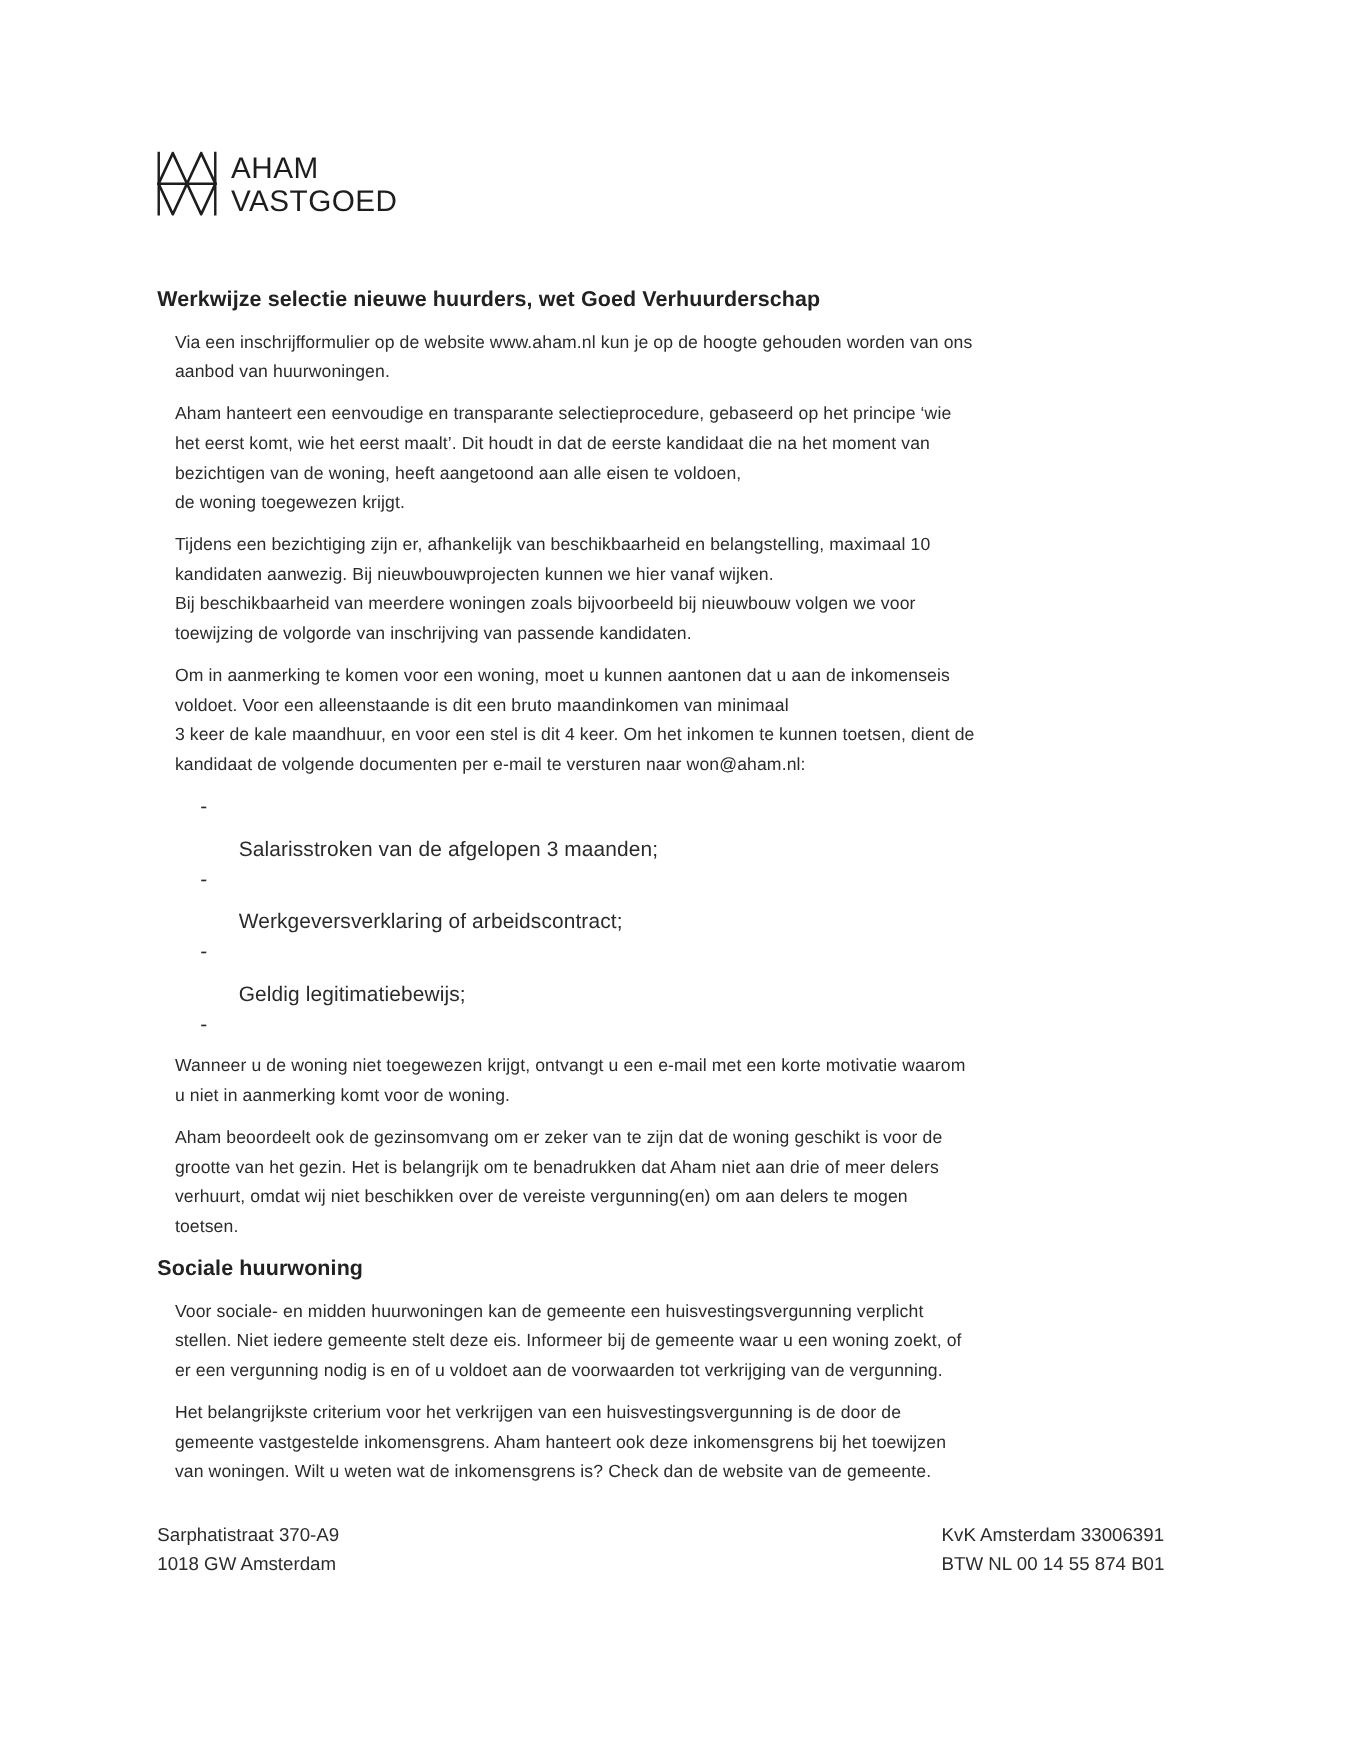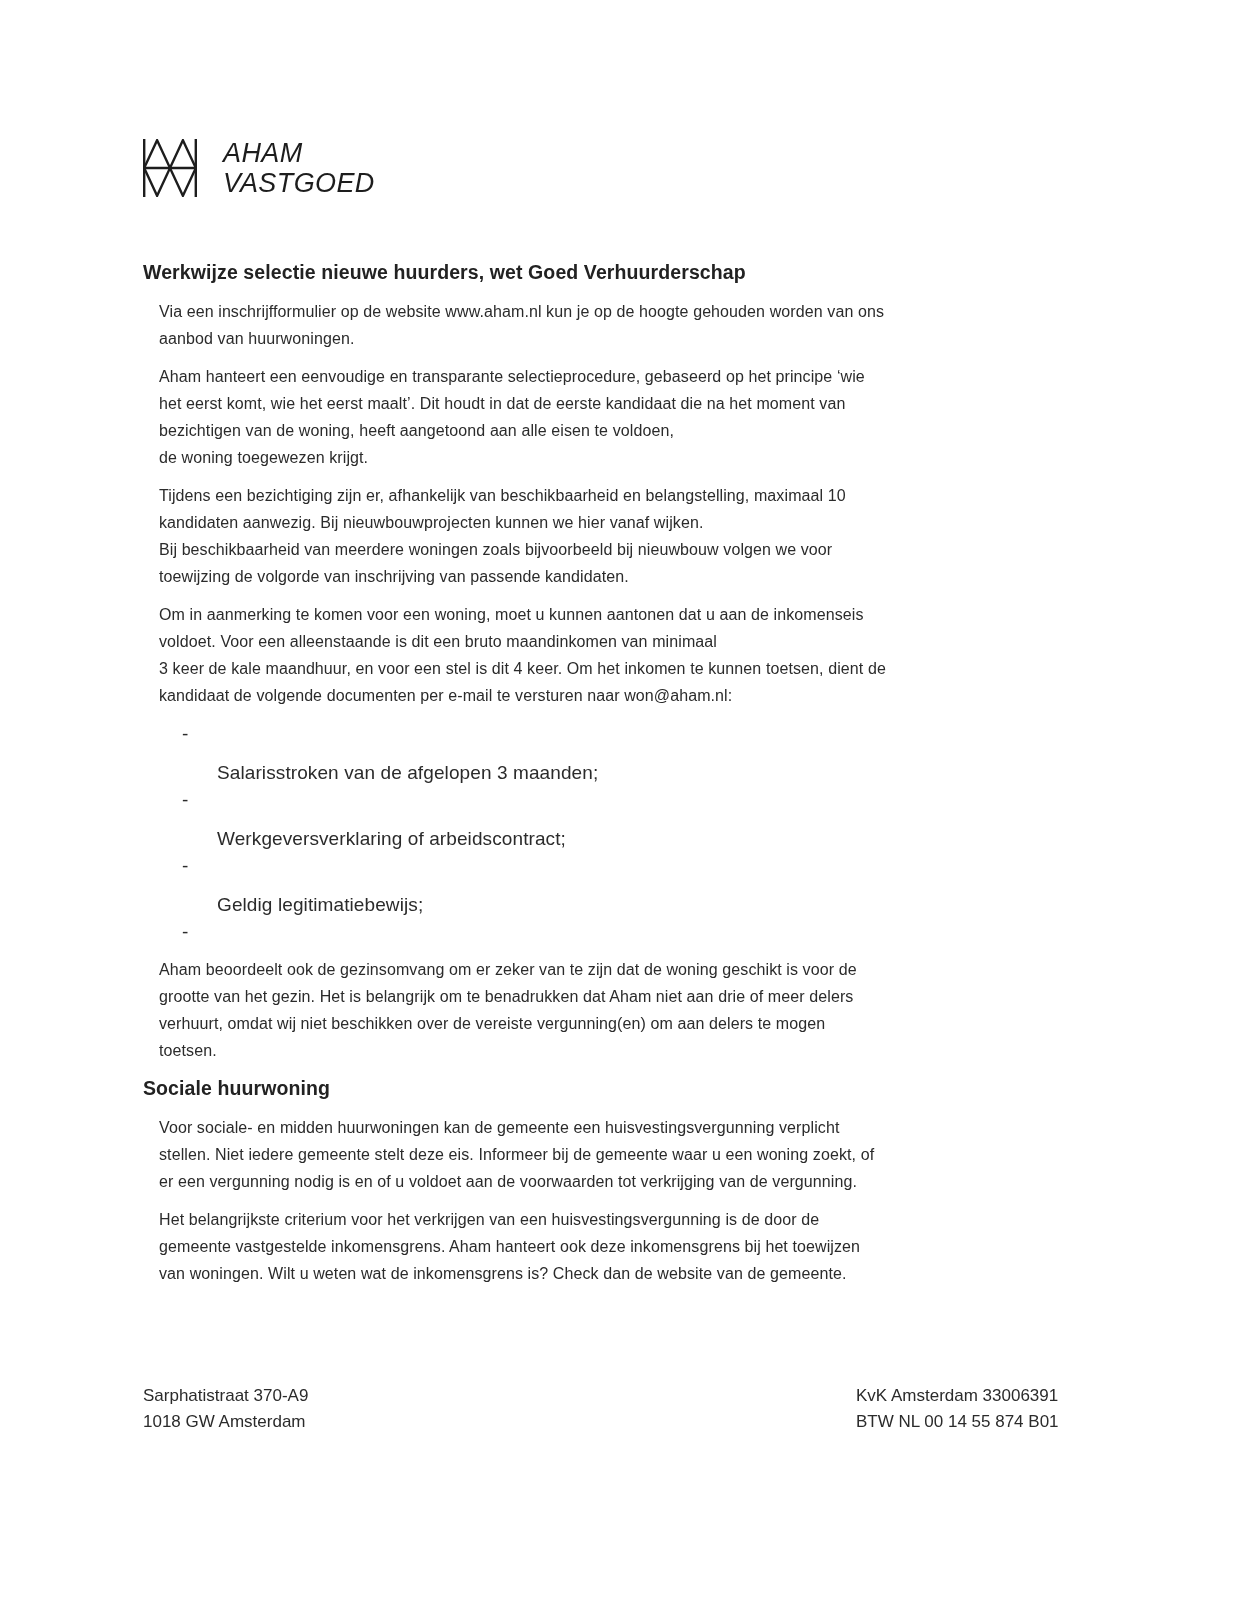--- a/index.html
+++ b/index.html
@@ -11,23 +11,22 @@
     background: #ffffff;
     font-family: "Liberation Sans", sans-serif;
     color: #2b2b2b;
     overflow: hidden;
   }
   .logo {
     position: absolute;
     left: 143px;
     top: 138px;
     display: flex;
-    align-items: center;
-    gap: 26px;
-    font-style: italic;
+    align-items: flex-start;
+    gap: 13px;
   }
   .logo-mark { display: block; }
   .logo-text {
     font-size: 27px;
     line-height: 30px;
     letter-spacing: 0.4px;
     color: #1d1d1d;
     font-weight: 400;
   }
   .content {
@@ -139,20 +138,22 @@
       </div>
       <div class="li">
         <span class="dash">-</span>
         <span class="li-text">Geldig legitimatiebewijs;</span>
       </div>
       <div class="li">
         <span class="dash">-</span>
       </div>
     </div>
 
+    <p>Wanneer u de woning niet toegewezen krijgt, ontvangt u een e-mail met een korte motivatie waarom
+u niet in aanmerking komt voor de woning.</p>
     <p>Aham beoordeelt ook de gezinsomvang om er zeker van te zijn dat de woning geschikt is voor de
 grootte van het gezin. Het is belangrijk om te benadrukken dat Aham niet aan drie of meer delers
 verhuurt, omdat wij niet beschikken over de vereiste vergunning(en) om aan delers te mogen
 toetsen.</p>
 
     <h2>Sociale huurwoning</h2>
 
     <p>Voor sociale- en midden huurwoningen kan de gemeente een huisvestingsvergunning verplicht
 stellen. Niet iedere gemeente stelt deze eis. Informeer bij de gemeente waar u een woning zoekt, of
 er een vergunning nodig is en of u voldoet aan de voorwaarden tot verkrijging van de vergunning.</p>

